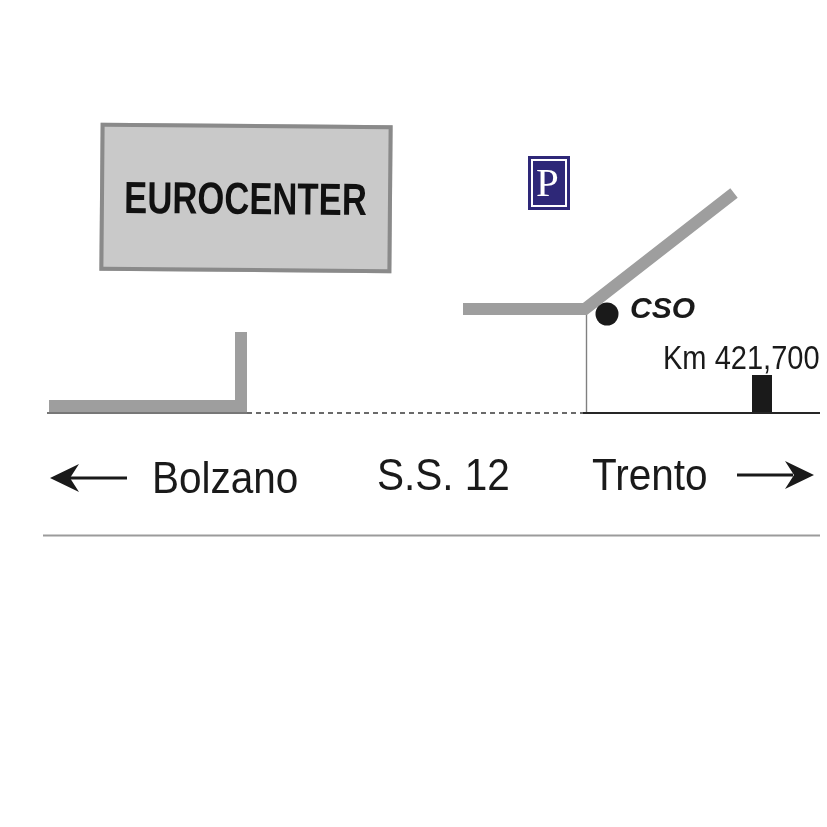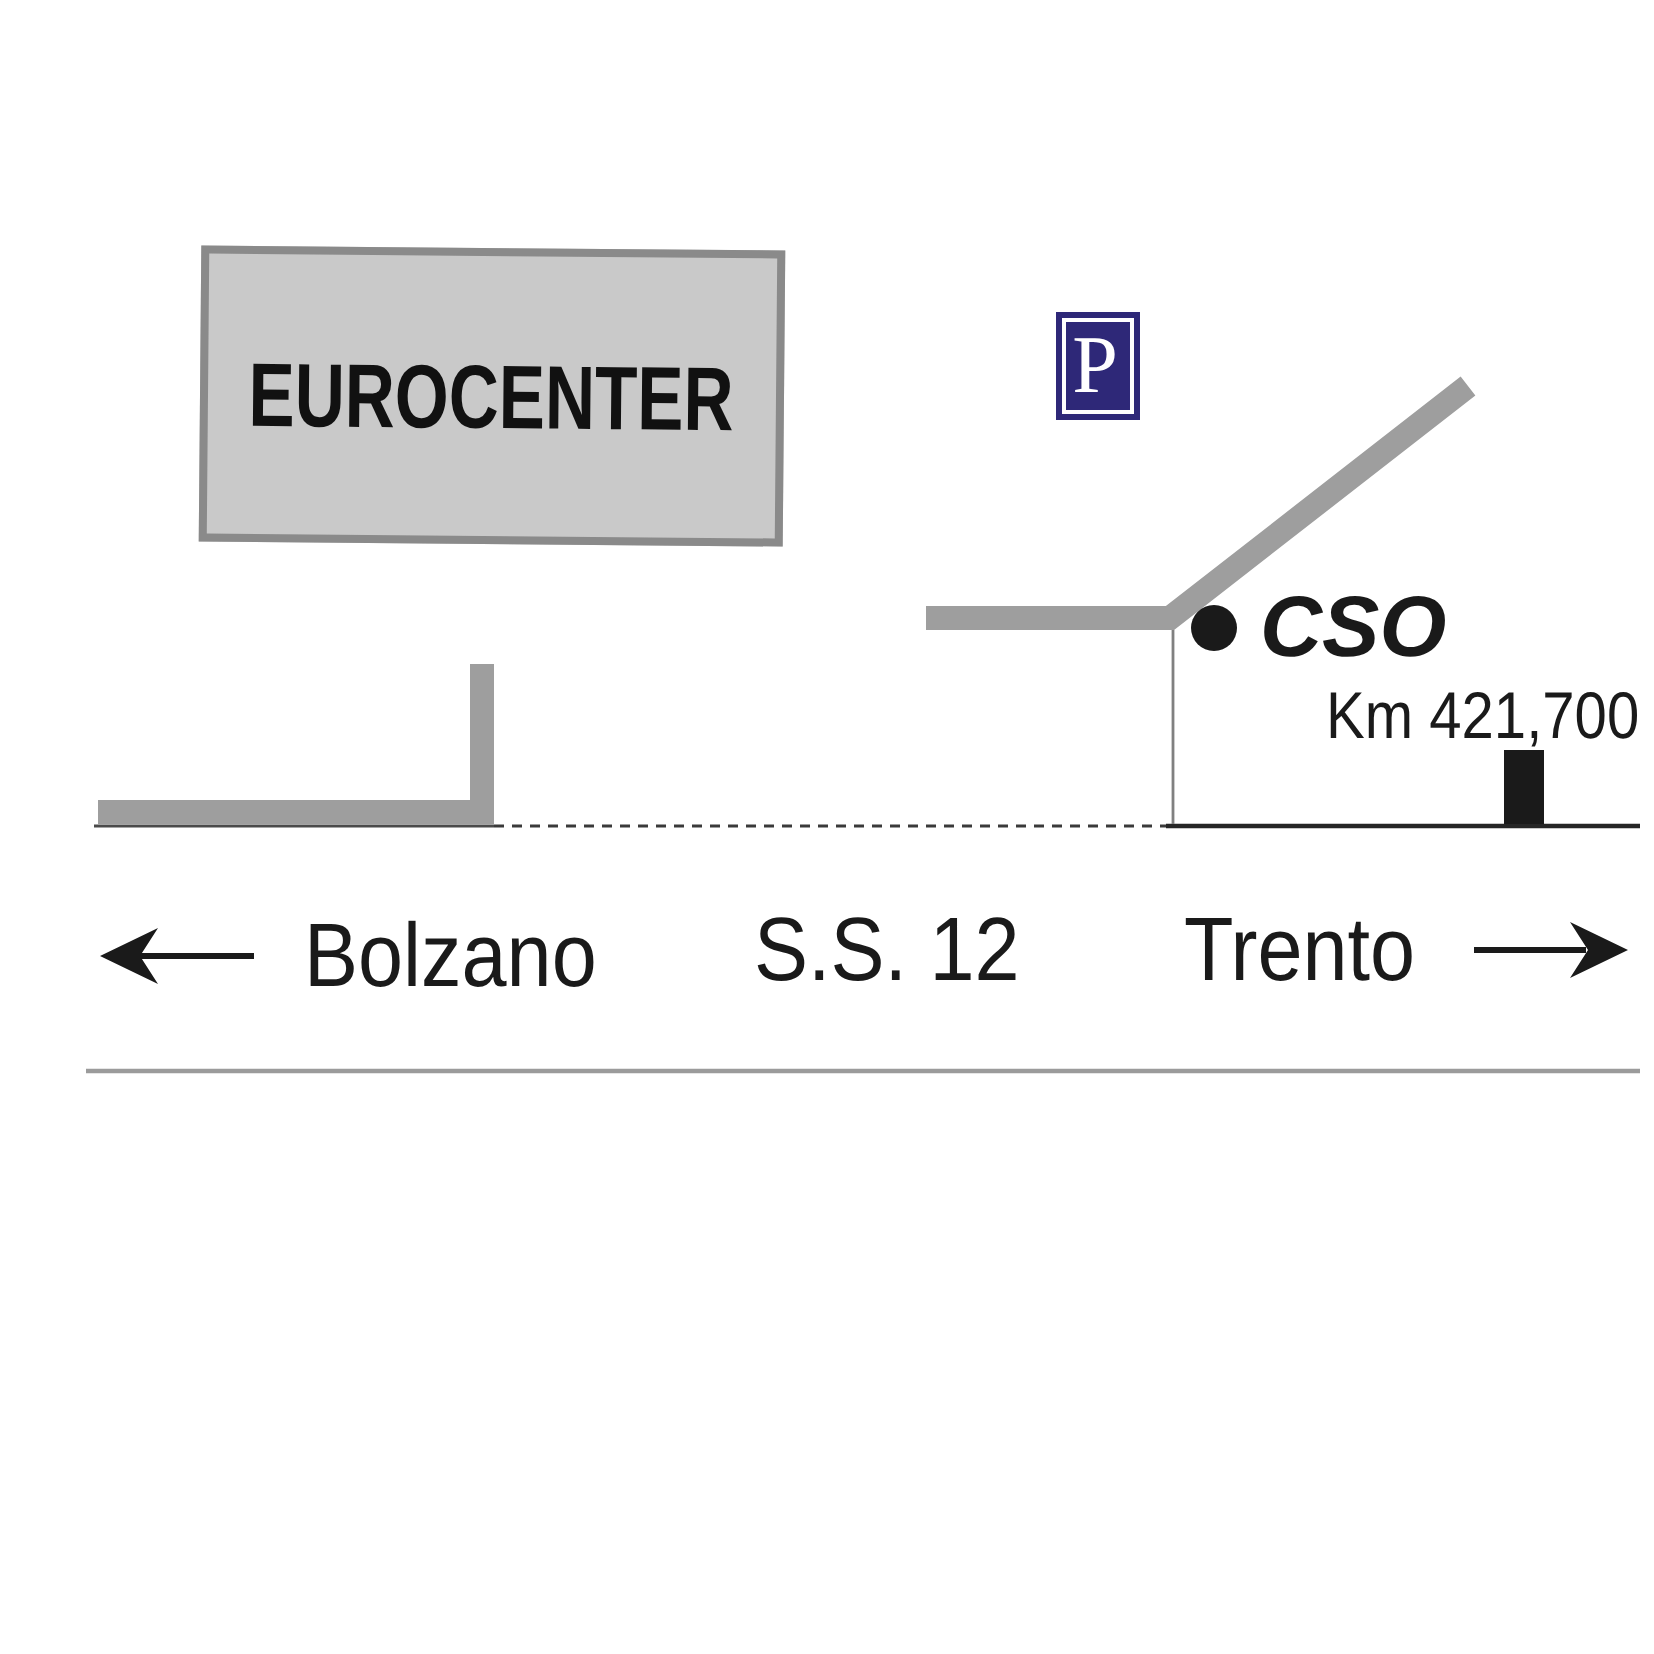--- a/index.html
+++ b/index.html
@@ -45,21 +45,21 @@
     font-family:"Liberation Serif", serif;
     font-size:41px;line-height:1;
     color:#ffffff;
     margin-top:-2px;margin-left:-3px;
   }
   
   #draw{position:absolute;left:0;top:0;}
   
   .lbl{position:absolute;line-height:1;color:#1a1a1a;white-space:nowrap;}
   .lbl-road{font-size:45px;transform:scaleX(0.9);transform-origin:left top;}
-  .lbl-cso{left:630px;top:293px;font-size:43px;font-weight:bold;font-style:italic;}
+  .lbl-cso{left:630px;top:293px;font-size:30px;font-weight:bold;font-style:italic;}
   .lbl-km{left:663px;top:341px;font-size:33px;transform:scaleX(0.88);transform-origin:left top;}
   .lbl-bolzano{left:152px;top:455px;}
   .lbl-ss12{left:377px;top:452px;}
   .lbl-trento{left:592px;top:452px;}
 </style>
 </head>
 <body>
 
 <div id="canvas">
 

